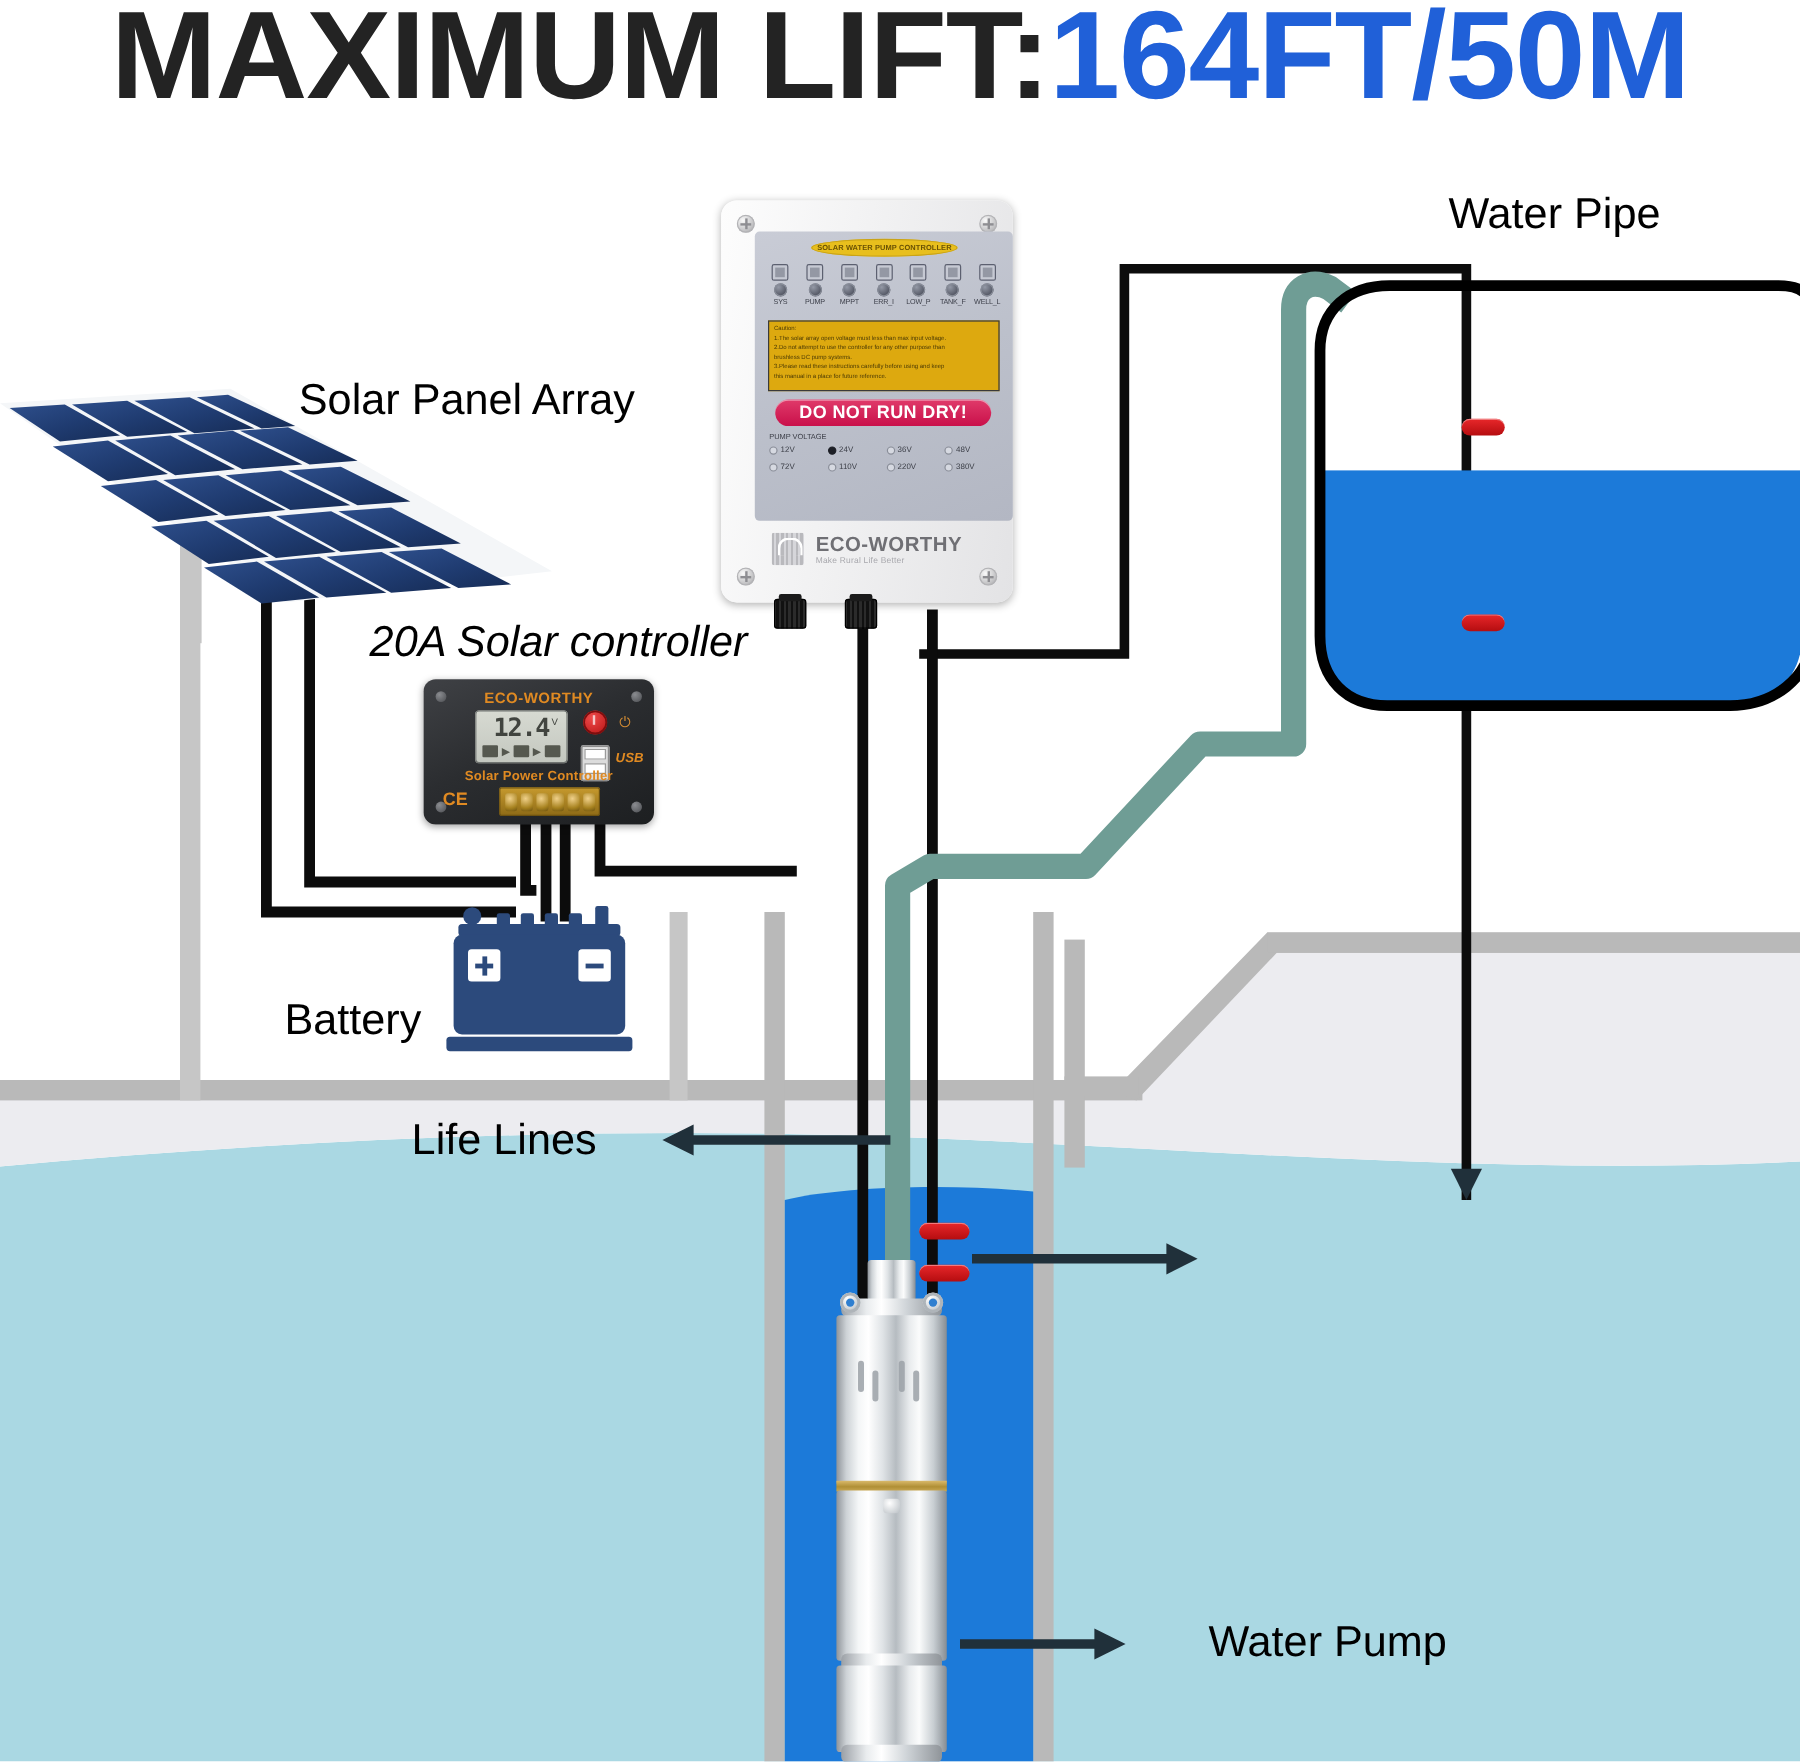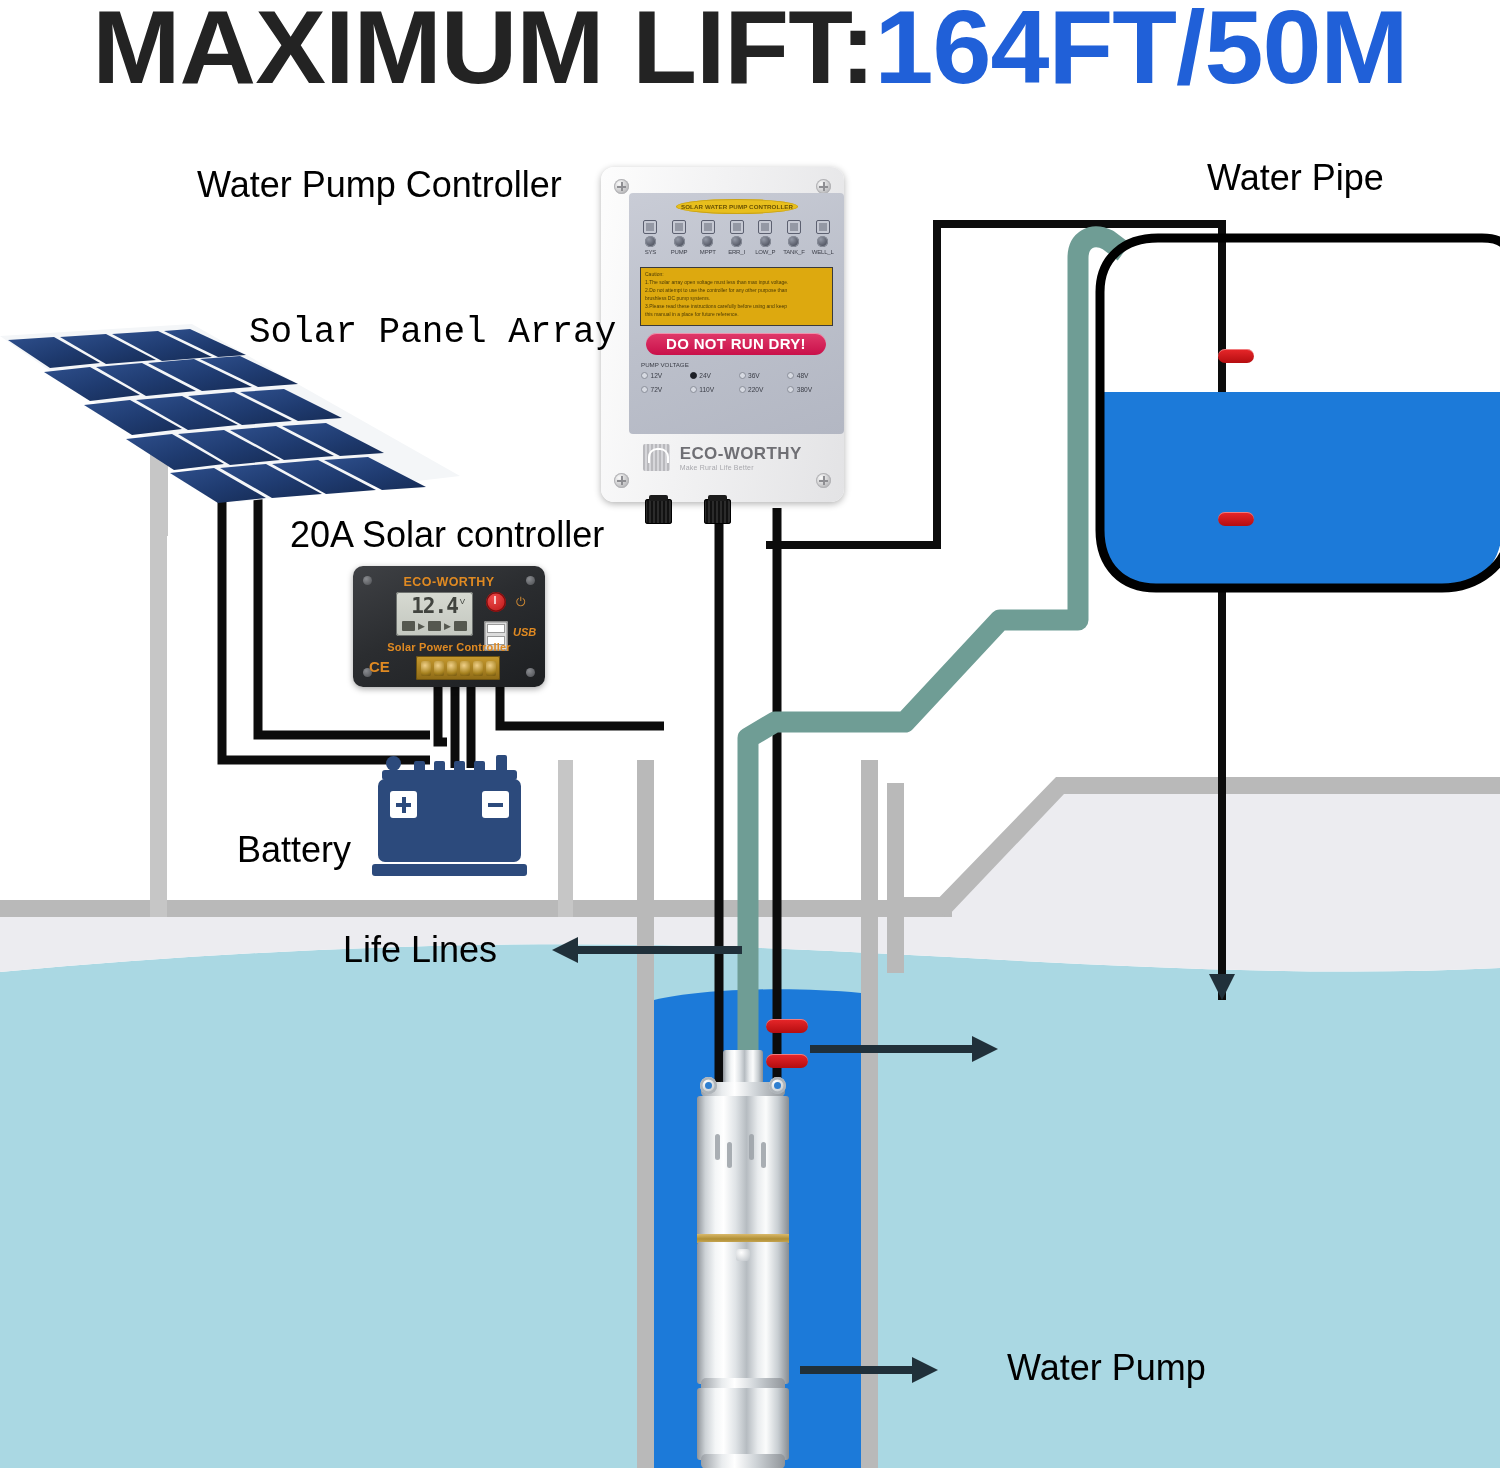--- a/index.html
+++ b/index.html
@@ -495,21 +495,20 @@
       <line x1="810" y1="1049" x2="980" y2="1049" stroke="#20303a" stroke-width="8"></line>
       <path d="M998,1049 l-26,-13 l0,26 Z" fill="#20303a"></path>
     </g>
 
     <g>
       <line x1="800" y1="1370" x2="920" y2="1370" stroke="#20303a" stroke-width="8"></line>
       <path d="M938,1370 l-26,-13 l0,26 Z" fill="#20303a"></path>
     </g>
   </svg>
 
-  <div class="lbl abs" style="left:197px;top:165px;">Water Pump Controller</div>
   <div class="lbl abs" style="left:1207px;top:158px;">Water Pipe</div>
-  <div class="lbl abs" style="left:249px;top:313px;font-family:Liberation Mono, monospace;">Solar Panel Array</div>
-  <div class="lbl abs" style="left:290px;top:515px;">20A Solar controller</div>
+  <div class="lbl abs" style="left:249px;top:313px;">Solar Panel Array</div>
+  <div class="lbl abs" style="left:308px;top:515px;font-style:italic;">20A Solar controller</div>
   <div class="lbl abs" style="left:237px;top:830px;">Battery</div>
   <div class="lbl abs" style="left:343px;top:930px;">Life Lines</div>
   <div class="lbl abs" style="left:1007px;top:1348px;">Water Pump</div>
 
 </div>
 
 </body></html>

